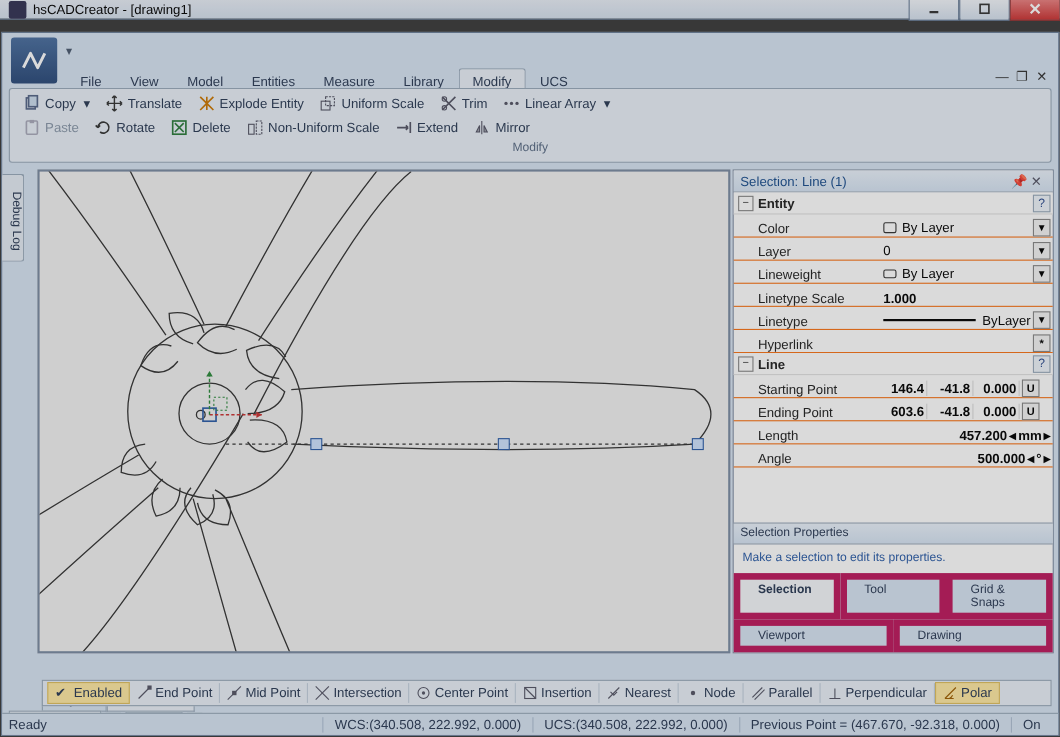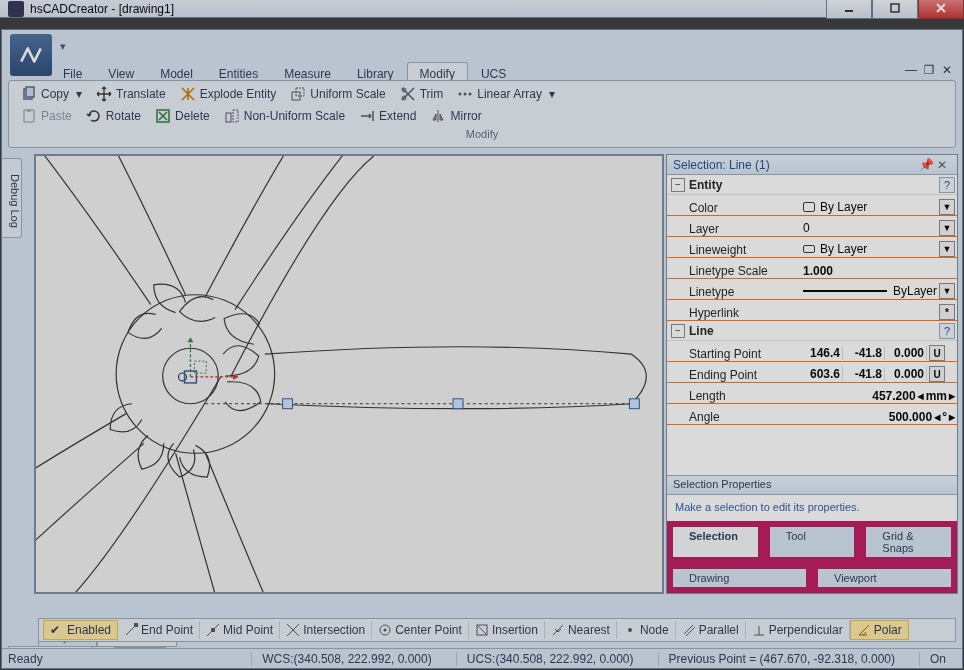--- a/index.html
+++ b/index.html
@@ -15,21 +15,21 @@
 .win-btn svg { width: 12px; height: 12px; }
 
 
 .chrome { position: absolute; top: 29px; left: 1px; right: 1px; bottom: 1px; background: #d7e4f3; border: 1px solid #6b7f99; }
 .app-logo { position: absolute; top: 4px; left: 8px; width: 42px; height: 42px; background: linear-gradient(#4a6fa0,#2a4a7a); border-radius: 3px; display: flex; align-items: center; justify-content: center; }
 .app-logo svg { width: 26px; height: 26px; }
 .qat { position: absolute; top: 10px; left: 58px; color: #4a5a70; font-size: 11px; }
 .mdi-controls { position: absolute; top: 33px; right: 8px; display: flex; gap: 4px; }
 .mdi-controls span { width: 14px; height: 13px; display:flex; align-items:center; justify-content:center; color:#333; }
 
-.menubar { position: absolute; top: 32px; left: 48px; right: 70px; display: flex; }
+.menubar { position: absolute; top: 32px; left: 58px; right: 70px; display: flex; }
 .menubar-item { padding: 4px 12px; color: #2a3a55; cursor: default; border: 1px solid transparent; border-radius: 3px 3px 0 0; }
 .menubar-item.active { background: #e9f0f8; border-color: #9ab; border-bottom-color: #e9f0f8; }
 
 
 .ribbon { position: absolute; top: 50px; left: 6px; right: 6px; height: 68px; background: #e9f0f8; border: 1px solid #9ab; border-radius: 3px; padding: 3px 6px 0 6px; display: flex; flex-direction: column; }
 .ribbon-rows { display: flex; flex-direction: column; gap: 2px; }
 .ribbon-row { display: flex; gap: 2px; align-items: center; }
 .ribbon-btn { display: flex; align-items: center; gap: 4px; padding: 1px 5px; border: 1px solid transparent; border-radius: 2px; color: #2a3a55; cursor: default; }
 .ribbon-btn.disabled { color: #8a98aa; }
 .ribbon-btn .ico { width: 16px; height: 16px; display: flex; align-items: center; justify-content: center; color: #556; }
@@ -56,21 +56,21 @@
 .snap-item .sico { width: 14px; height: 14px; }
 
 
 .doc-tabs { position: absolute; top: 616px; left: 6px; display: flex; align-items: center; gap: 4px; }
 .doc-tab { padding: 2px 10px; background: #e9f0f8; border: 1px solid #9ab; font-size: 11px; color: #2a3a55; display:flex; align-items:center; gap:4px;}
 .doc-nav { width: 14px; height: 16px; background: #e9f0f8; border: 1px solid #9ab; display:flex; align-items:center; justify-content:center; font-size:10px; color:#556;}
 
 
 .statusbar { position: absolute; bottom: 0; left: 0; right: 0; height: 20px; background: #d7e4f3; border-top: 1px solid #9ab; display: flex; align-items: center; padding: 0 6px; color: #2a3a55; font-size: 11px; }
 .statusbar .spacer { flex: 1; }
-.statusbar .cell { padding: 0 10px; border-left: 1px solid #b0c0d4; margin-left: 14px; }
+.statusbar .cell { padding: 0 10px; border-left: 1px solid #b0c0d4; }
 
 
 .prop-panel { position: absolute; top: 124px; left: 664px; width: 292px; height: 440px; background: #fff; border: 1px solid #7a8ba3; display: flex; flex-direction: column; }
 .prop-title { height: 20px; background: linear-gradient(#eaf2fb,#d6e4f4); border-bottom: 1px solid #9ab; display: flex; align-items: center; padding: 0 6px; color: #1a4e8e; font-size: 12px; }
 .prop-title .pin { margin-left: auto; width: 14px; height: 14px; color:#556;}
 .prop-title .x { margin-left: 4px; width: 14px; height: 14px; color:#556; }
 .prop-grid { flex: none; }
 .prop-section { display: flex; align-items: center; height: 20px; background: #fff; border-bottom: 1px solid #e2e2e2; }
 .prop-section .toggle { width: 14px; height: 14px; border: 1px solid #888; margin: 0 4px; display:flex; align-items:center; justify-content:center; font-size:10px; line-height:1; color:#333; }
 .prop-section .sec-label { font-weight: bold; color: #222; }
@@ -402,22 +402,22 @@
         </div>
     </div>
 
     <div class="prop-lower">
       <div class="sel-props-header">Selection Properties</div>
       <div class="sel-props-body">Make a selection to edit its properties.</div>
       <div class="lower-tabs">
         <div class="ltab active">Selection</div>
         <div class="ltab">Tool</div>
         <div class="ltab">Grid &amp; Snaps</div>
+        <div class="ltab">Viewport</div>
         <div class="ltab">Drawing</div>
-        <div class="ltab">Viewport</div>
       </div>
     </div>
   </div>
 
   <div class="bottom-tabs">
     <div class="btab">Layers</div>
     <div class="btab active">Notification</div>
   </div>
 
   <div class="snapbar">

